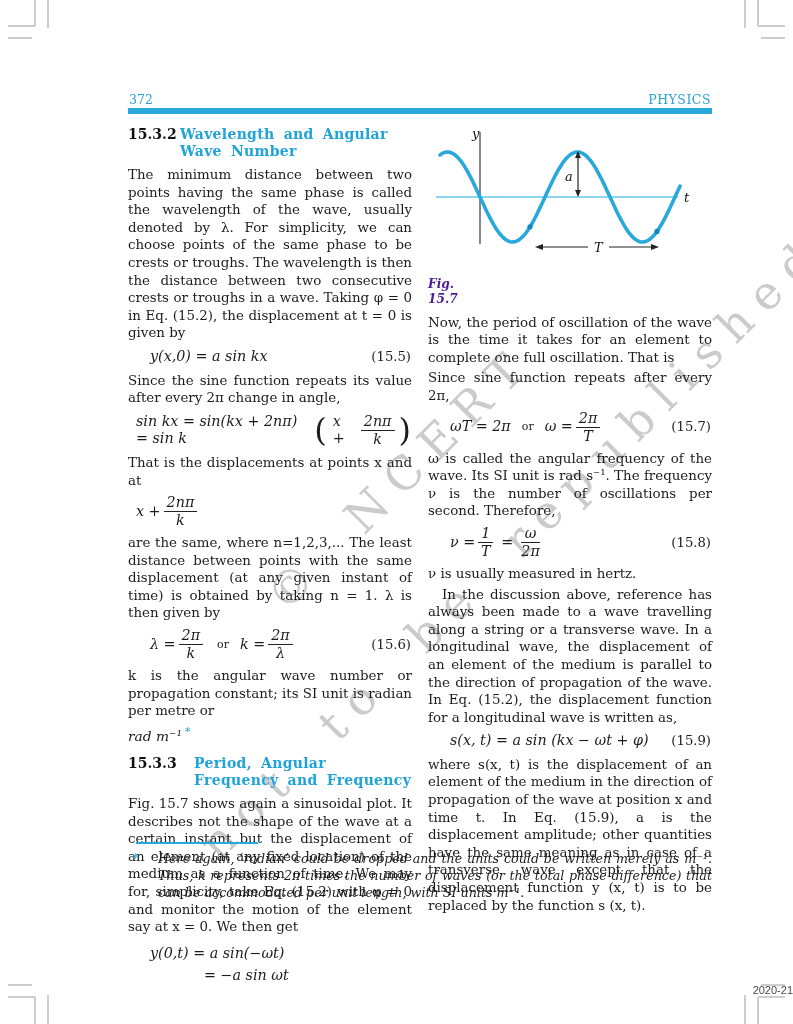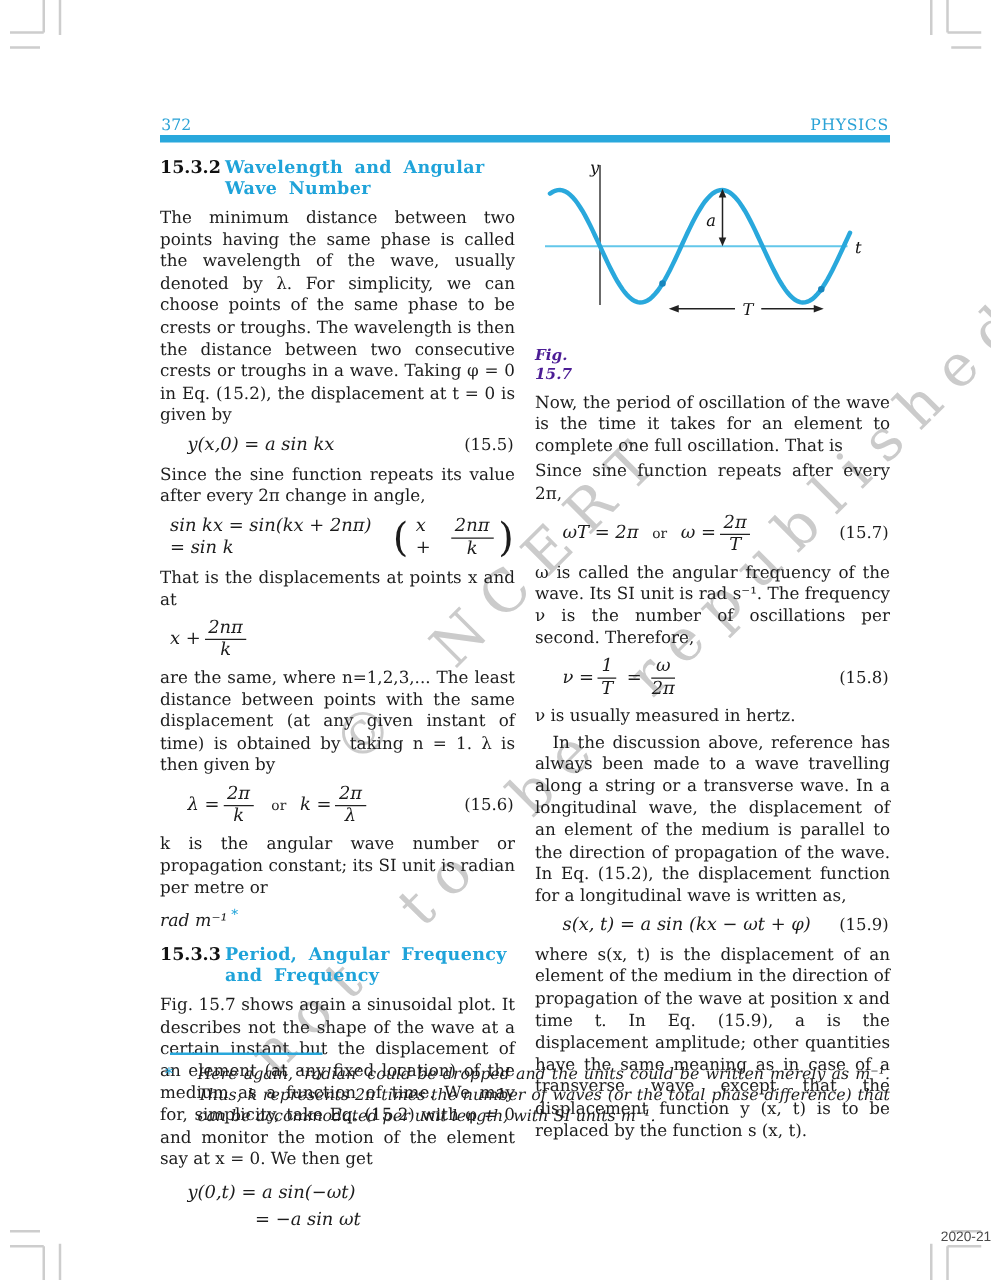--- a/index.html
+++ b/index.html
@@ -16,21 +16,21 @@
              line-height:128px;z-index:0;pointer-events:none;white-space:nowrap;}
   .watermark span{display:block;}
   
   .columns{position:absolute;top:124px;left:128px;width:584px;display:flex;gap:16px;z-index:1;}
   .col{width:284px;font-size:13.4px;line-height:17.6px;text-align:justify;}
   .col p{margin:0 0 3px 0;}
   .indent{text-indent:14px;}
   .sec-head{display:flex;font-weight:bold;font-size:14px;line-height:16.5px;margin:2px 0 7px 0;text-align:left;}
   .sec-no{color:#111;width:52px;flex:none;}
   .sec-title{color:#1fa3d9;word-spacing:4px;letter-spacing:0.3px;}
-  .mt{margin-top:10px !important;}
+  .mt{margin-top:10px !important;gap:14px;}
   
   .eq-row{display:flex;align-items:center;margin:6px 0;padding-left:22px;font-size:14.3px;font-style:italic;text-align:left;}
   .eq-row.tight{padding-left:8px;}
   .eq-no{margin-left:auto;font-style:normal;font-size:13.2px;padding-right:1px;}
   .eq-or{font-style:normal;font-size:11px;margin:0 11px;}
   .eq-sp{margin:0 5px;}
   .frac{display:inline-block;text-align:center;vertical-align:-9px;margin:0 3px;line-height:1.0;}
   .frac .fnum{display:block;border-bottom:1.3px solid #222;padding:0 3px 1px;line-height:15px;}
   .frac .fden{display:block;padding-top:1px;line-height:15px;}
   .bigp{font-size:32px;font-weight:400;font-style:normal;line-height:0.8;vertical-align:-7px;margin:0 1px;}

